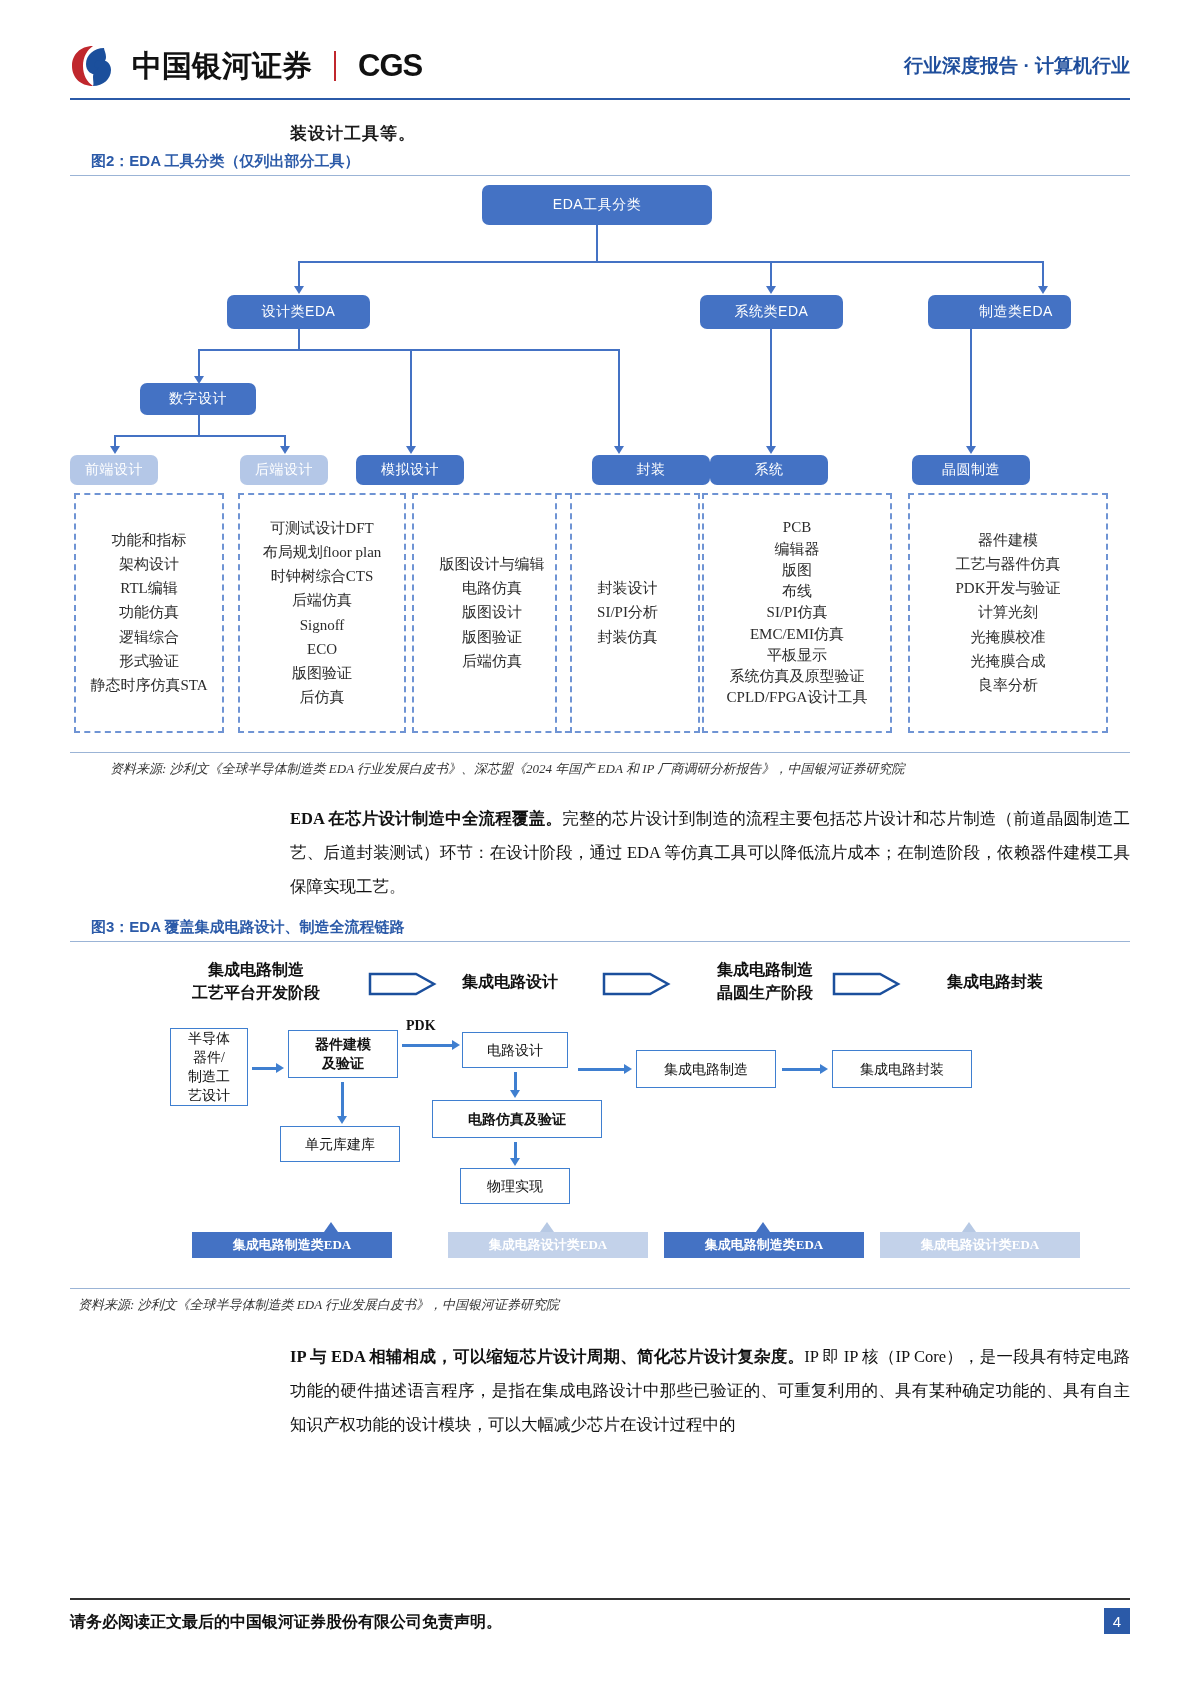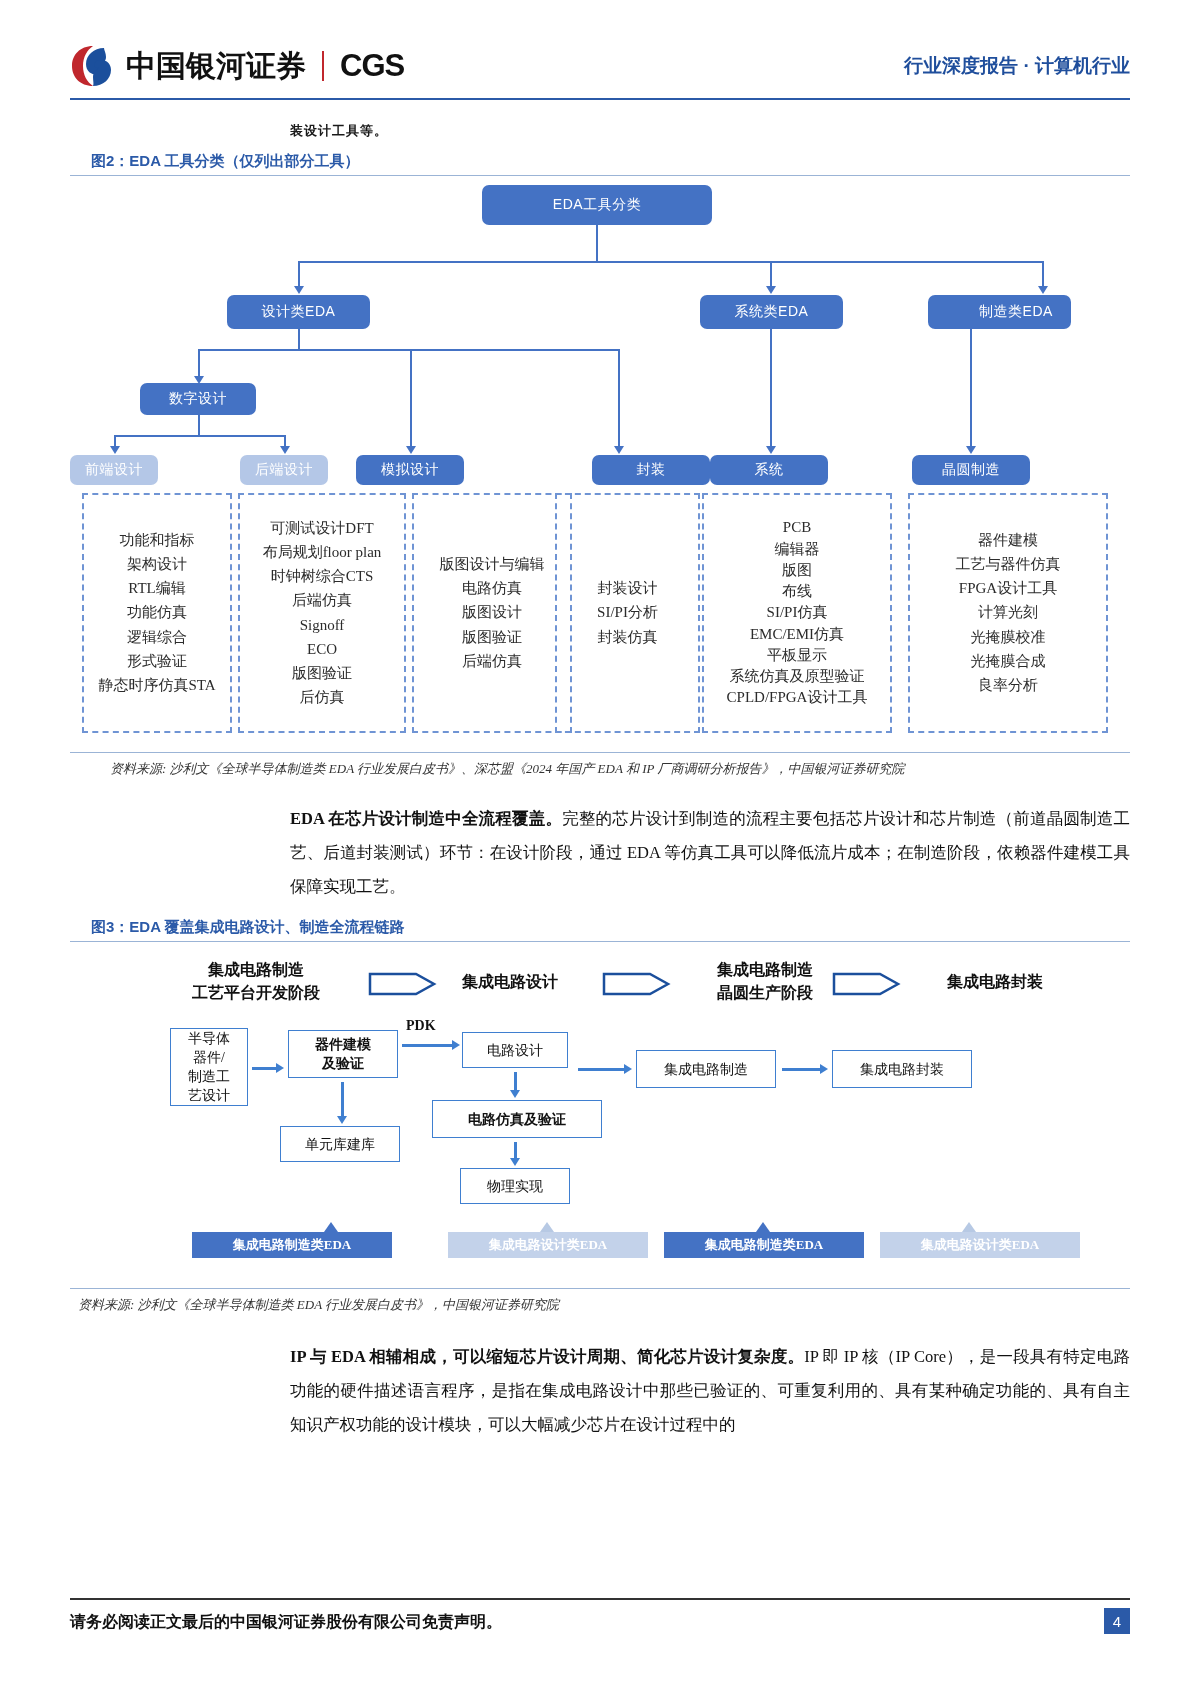--- a/index.html
+++ b/index.html
@@ -11,21 +11,21 @@
     color: #1a1a1a;
     position: relative;
     overflow: hidden;
   }
 
   
   .page-header {
     position: absolute; left: 70px; top: 38px; width: 1060px; height: 56px;
     display: flex; align-items: center; justify-content: space-between;
   }
-  .brand { display: flex; align-items: center; gap: 10px; text-align: center; }
+  .brand { display: flex; align-items: center; gap: 16px; text-align: center; }
   .brand-logo { width: 46px; height: 44px; flex: none; }
   .brand-cn {
     font-family: "Liberation Sans", sans-serif;
     font-weight: bold; font-size: 30px; letter-spacing: 0px; color: #111;
     white-space: nowrap;
   }
   .brand-sep { width: 2px; height: 30px; background: #c0272d; margin: 0 6px; }
   .brand-en {
     font-family: "Liberation Sans", sans-serif;
     font-weight: bold; font-size: 31px; color: #111; letter-spacing: -1px;
@@ -35,21 +35,21 @@
     font-size: 19px; font-weight: bold; color: #1f4e9c; white-space: nowrap;
   }
   .header-rule {
     position: absolute; left: 70px; top: 98px; width: 1060px; height: 2px;
     background: #2b5aa8;
   }
 
   
   .intro-line {
     position: absolute; left: 290px; top: 122px;
-    font-size: 13px; font-weight: bold; letter-spacing: 1px;
+    font-size: 17px; font-weight: bold; letter-spacing: 1px;
   }
 
   
   .fig-caption {
     position: absolute;
     font-family: "Liberation Sans", sans-serif;
     font-size: 15px; color: #2b5aa8; font-weight: bold; white-space: nowrap; margin-left: 9px;
   }
   .fig-rule { position: absolute; height: 1px; background: #9bb4d6; }
 
@@ -225,21 +225,21 @@
   <div class="arrowhead" style="left:40px; top:271px;"></div>
   <div class="arrowhead" style="left:210px; top:271px;"></div>
 
   <div class="node pale" style="left:0px; top:280px; width:88px; height:30px;">前端设计</div>
   <div class="node pale" style="left:170px; top:280px; width:88px; height:30px;">后端设计</div>
   <div class="node" style="left:286px; top:280px; width:108px; height:30px;">模拟设计</div>
   <div class="node" style="left:490px; top:280px; width:118px; height:30px;margin-left:32px;">封装</div>
   <div class="node" style="left:640px; top:280px; width:118px; height:30px;">系统</div>
   <div class="node" style="left:842px; top:280px; width:118px; height:30px;">晶圆制造</div>
 
-  <div class="dashbox" style="left:12px; top:318px; width:150px; height:240px;">
+  <div class="dashbox" style="left:4px; top:318px; width:150px; height:240px;">
     <span>功能和指标</span>
     <span>架构设计</span>
     <span>RTL编辑</span>
     <span>功能仿真</span>
     <span>逻辑综合</span>
     <span>形式验证</span>
     <span>静态时序仿真STA</span>
   </div>
 
   <div class="dashbox" style="left:168px; top:318px; width:168px; height:240px;">
@@ -275,21 +275,21 @@
     <span>SI/PI仿真</span>
     <span>EMC/EMI仿真</span>
     <span>平板显示</span>
     <span>系统仿真及原型验证</span>
     <span>CPLD/FPGA设计工具</span>
   </div>
 
   <div class="dashbox" style="left:838px; top:318px; width:200px; height:240px;">
     <span>器件建模</span>
     <span>工艺与器件仿真</span>
-    <span>FPGA设计工具</span>
+    <span>PDK开发与验证</span>
     <span>计算光刻</span>
     <span>光掩膜校准</span>
     <span>光掩膜合成</span>
     <span>良率分析</span>
   </div>
 </div>
 
 <div class="src-rule" style="left:70px; top:752px; width:1060px;"></div>
 <div class="source" style="left:78px; top:760px;margin-left:32px;">资料来源: 沙利文《全球半导体制造类 EDA 行业发展白皮书》、深芯盟《2024 年国产 EDA 和 IP 厂商调研分析报告》，中国银河证券研究院</div>
 

